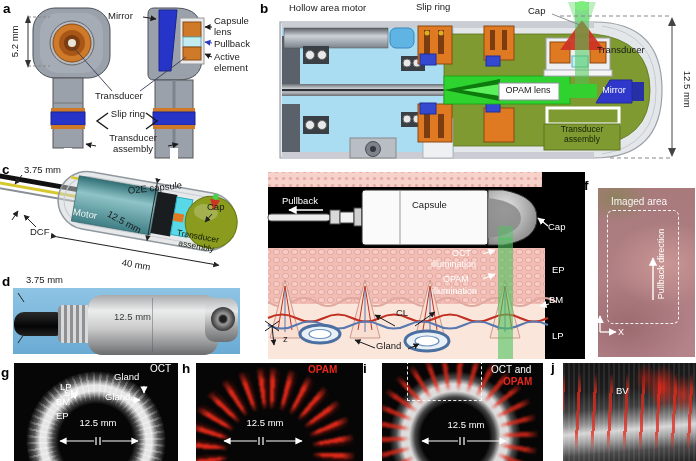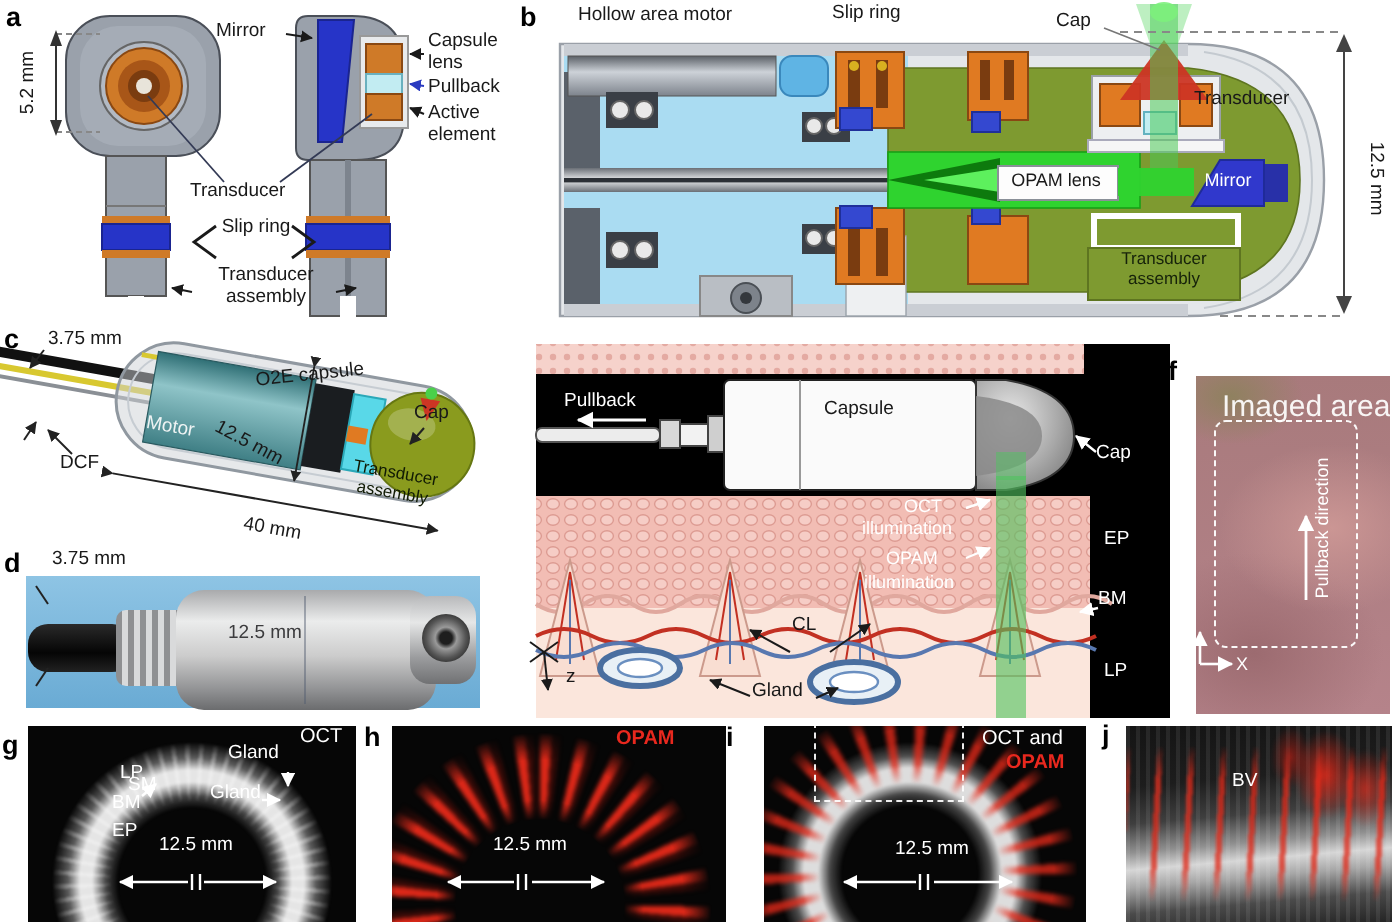--- a/index.html
+++ b/index.html
@@ -435,21 +435,21 @@
           <path d="M0,0L6,3L0,6Z" fill="#fff"></path>
         </marker>
       </defs>
     <line x1="70" y1="132" x2="70" y2="90" stroke="#fff" stroke-width="1.4" marker-end="url(#mfw)"></line>
     <g stroke="#fff" stroke-width="1.3">
       <line x1="17" y1="164" x2="17" y2="148" marker-end="url(#mfw)"></line>
       <line x1="17" y1="164" x2="33" y2="164" marker-end="url(#mfw)"></line>
     </g>
   </svg>
   <div class="pl" style="left:584px;top:179px">f</div>
-  <div class="L w" style="left:611px;top:196px;font-size:15px;color:rgba(255,255,255,.92)">Imaged area</div>
+  <div class="L w" style="left:611px;top:196px;font-size:10px;color:rgba(255,255,255,.92)">Imaged area</div>
   <div class="f-pbdir">Pullback direction</div>
   <div class="L w" style="left:592px;top:303px;font-size:9px">Y</div>
   <div class="L w" style="left:618px;top:327px;font-size:9px">X</div>
 
   <div class="blk" style="left:14px;top:363px;width:164px;height:98px">
     <div class="g-ring"></div>
     <div class="g-spokes"></div>
     <svg style="left:0;top:0" width="164" height="98" viewBox="0 0 164 98">
       <defs>
           <marker id="mgw" markerWidth="7" markerHeight="7" refX="5.5" refY="3" orient="auto">

